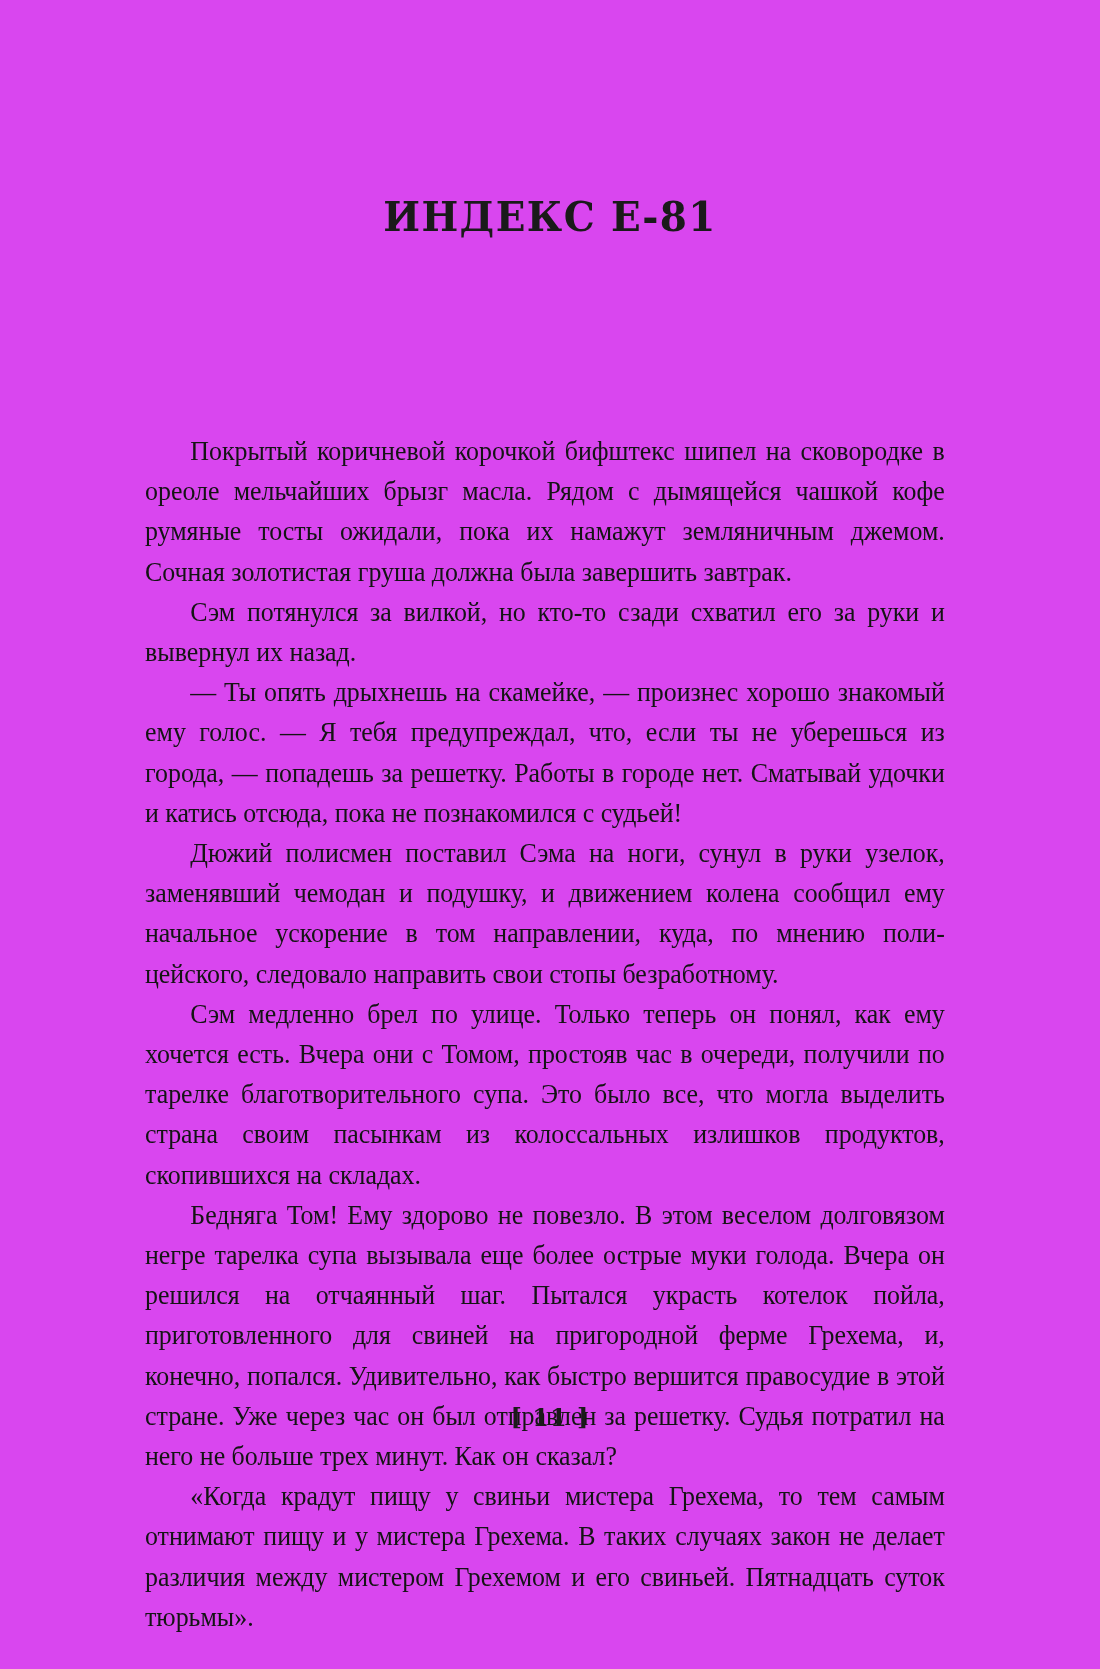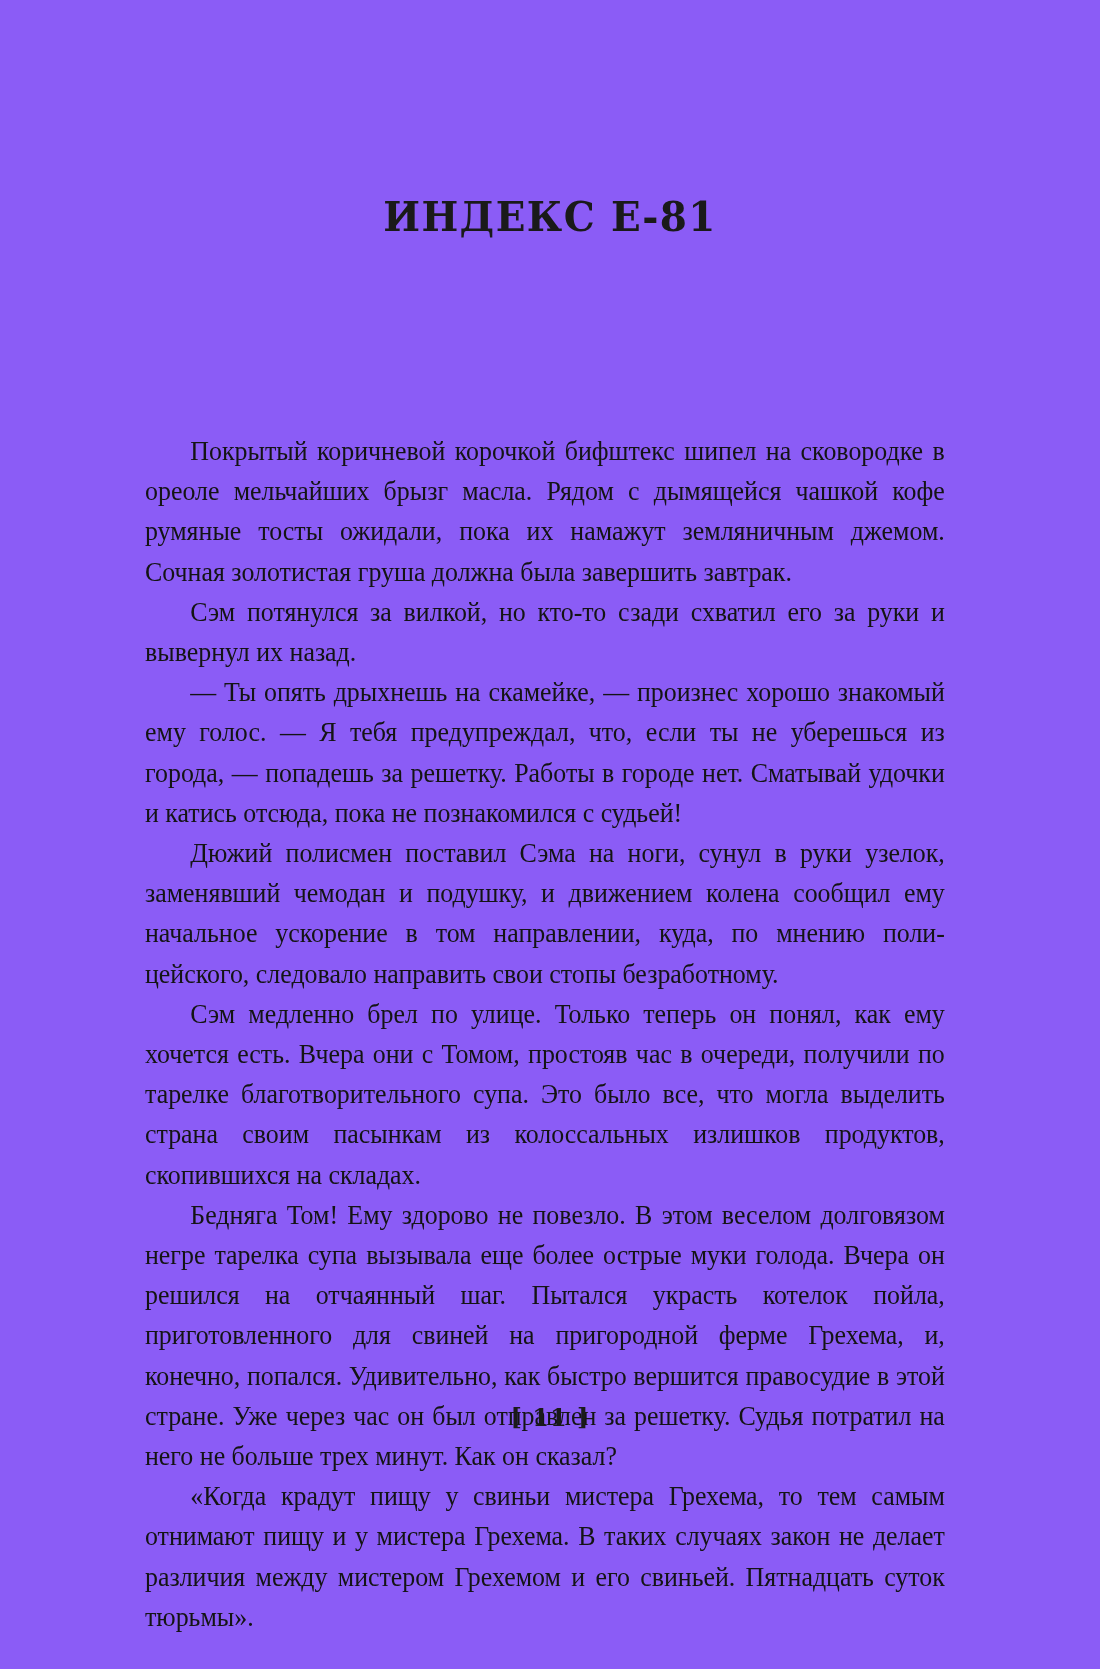--- a/index.html
+++ b/index.html
@@ -4,21 +4,21 @@
 <style>
   html, body {
     margin: 0;
     padding: 0;
     background: #ffffff;
   }
   .page {
     position: relative;
     width: 1100px;
     height: 1669px;
-    background: #8b5cf6;
+    background: #d946ef;
     overflow: hidden;
     font-family: "Liberation Serif", "DejaVu Serif", serif;
   }
   .chapter-title {
     position: absolute;
     left: 0;
     right: 0;
     top: 166px;
     text-align: center;
     font-family: "DejaVu Serif", "Liberation Serif", serif;

